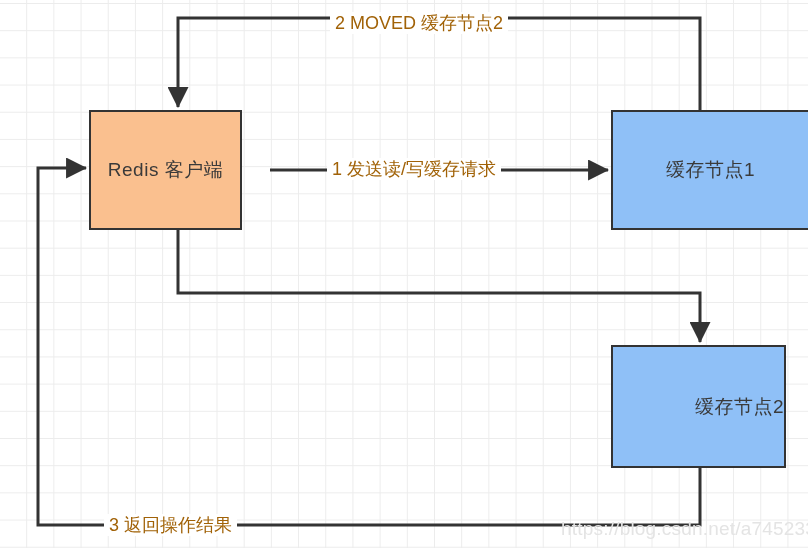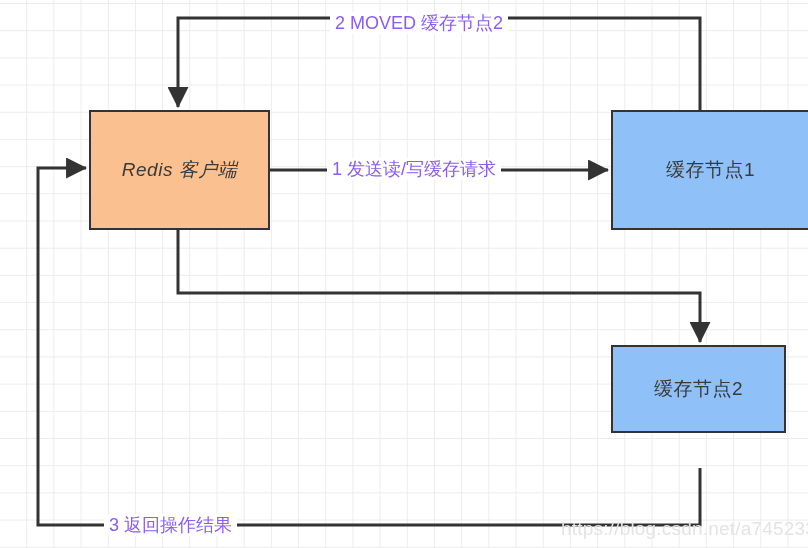--- a/index.html
+++ b/index.html
@@ -42,21 +42,21 @@
     white-space: nowrap;
   }
   .node-client {
     background: #fac08f;
   }
   .node-cache {
     background: #8fc0f7;
   }
   .edge-label {
     position: absolute;
-    color: #8b5cf6;
+    color: #a16207;
     font-size: 18px;
     white-space: nowrap;
     background: #ffffff;
     padding: 0 5px;
     line-height: 22px;
   }
   .watermark {
     position: absolute;
     color: #e4e4e4;
     font-size: 19px;
@@ -78,29 +78,29 @@
 
     <path d="M 700 110 L 700 18 L 178 18 L 178 107" fill="none" stroke="#333333" stroke-width="3" marker-end="url(#arrow)"></path>
 
     <path d="M 270 170 L 608 170" fill="none" stroke="#333333" stroke-width="3" marker-end="url(#arrow)"></path>
 
     <path d="M 178 230 L 178 293 L 700 293 L 700 342" fill="none" stroke="#333333" stroke-width="3" marker-end="url(#arrow)"></path>
 
     <path d="M 700 468 L 700 525 L 38 525 L 38 168 L 86 168" fill="none" stroke="#333333" stroke-width="3" marker-end="url(#arrow)"></path>
   </svg>
 
-  <div class="node node-client" style="left:89px; top:110px; width:181px; height:120px;font-style:italic;">
+  <div class="node node-client" style="left:89px; top:110px; width:153px; height:120px;">
     <span>Redis 客户端</span>
   </div>
 
   <div class="node node-cache" style="left:611px; top:110px; width:199px; height:120px;">
     <span>缓存节点1</span>
   </div>
 
-  <div class="node node-cache" style="left:611px; top:345px; width:175px; height:88px;">
+  <div class="node node-cache" style="left:611px; top:345px; width:175px; height:123px;justify-content:flex-end;">
     <span>缓存节点2</span>
   </div>
 
   <div class="edge-label" style="left:330px; top:12px;">2 MOVED 缓存节点2</div>
 
   <div class="edge-label" style="left:327px; top:158px;">1 发送读/写缓存请求</div>
 
 
   <div class="edge-label" style="left:104px; top:514px;">3 返回操作结果</div>
 

